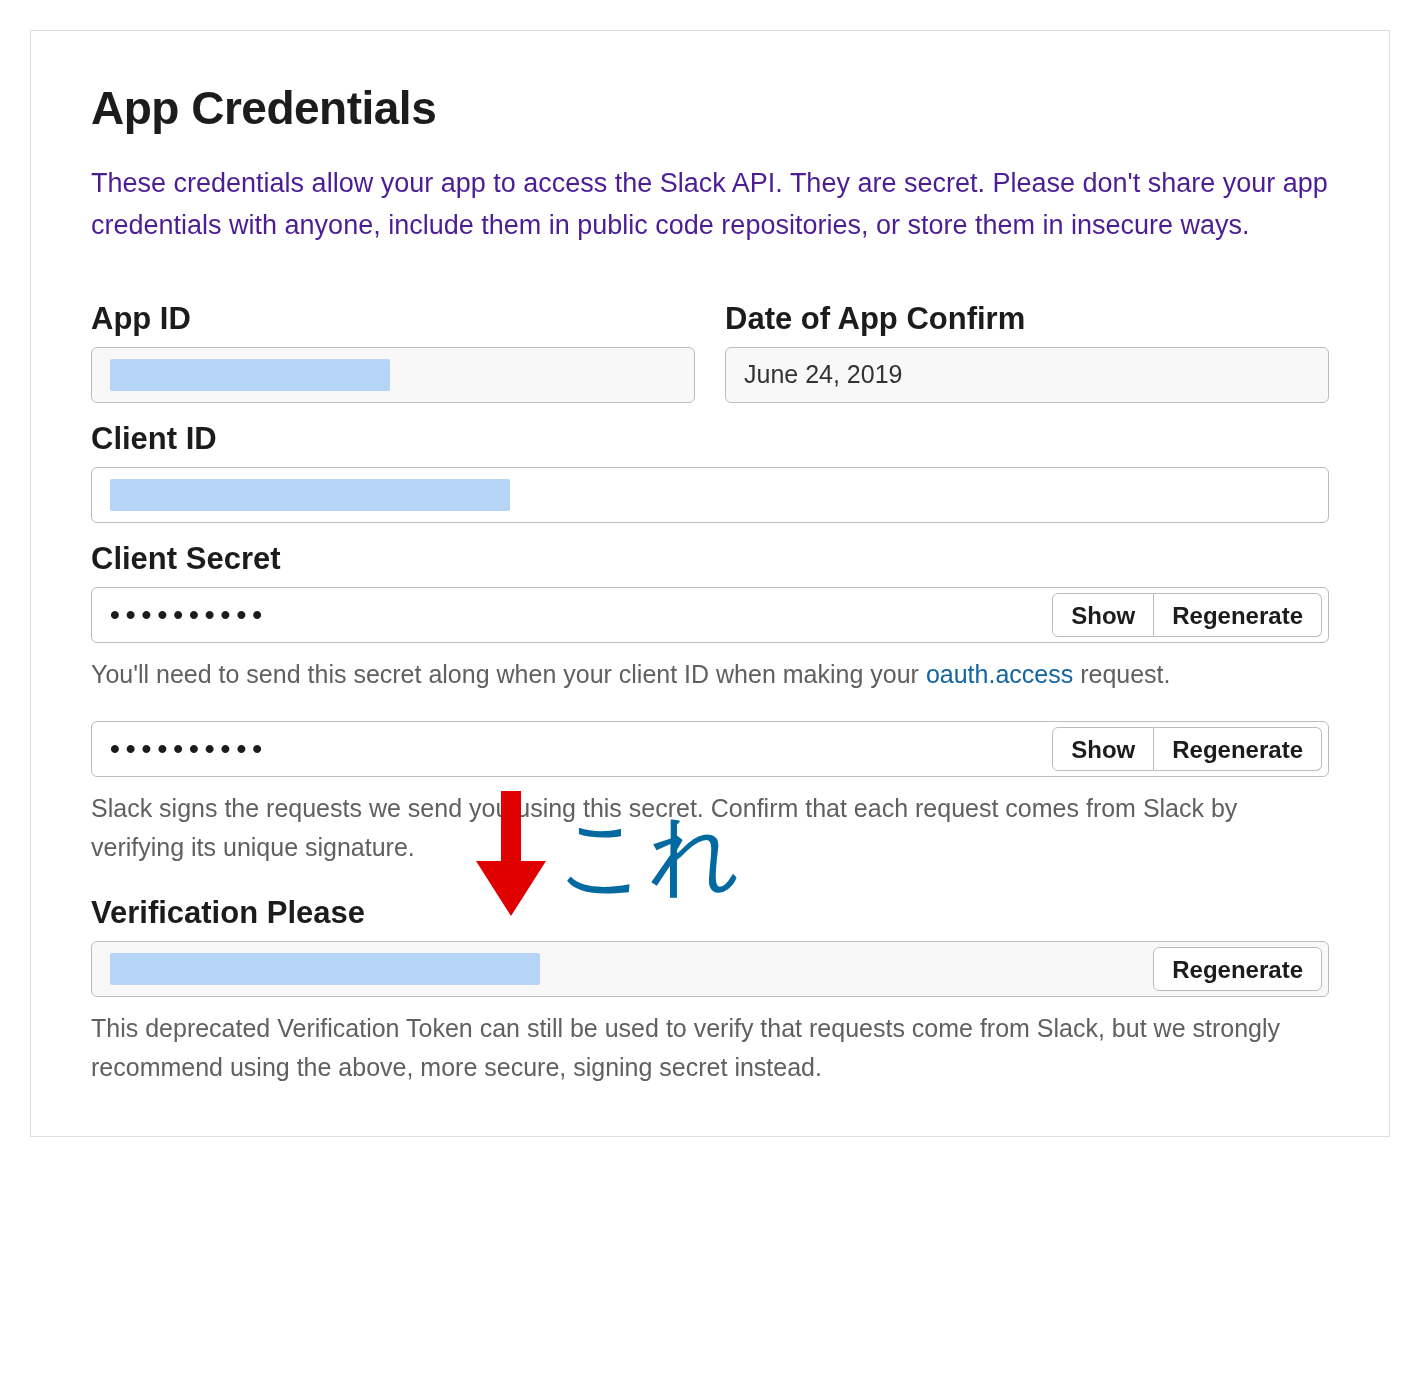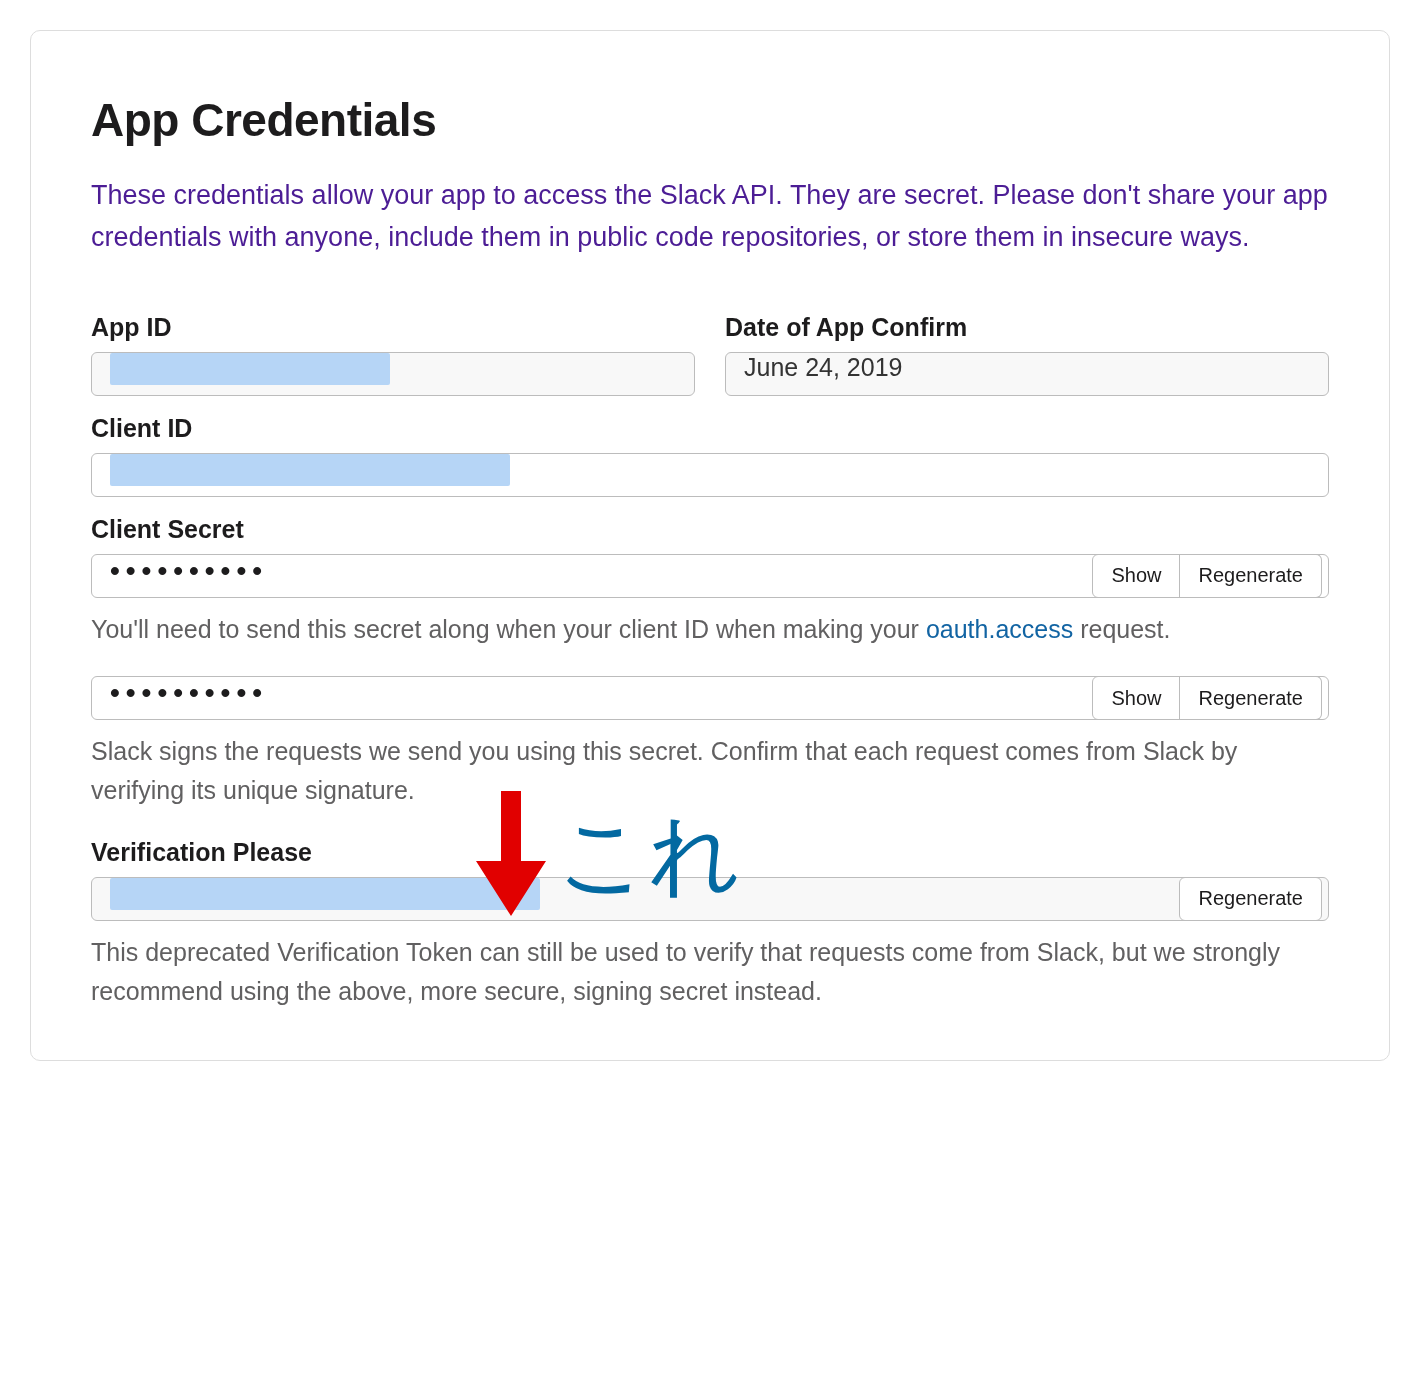--- a/index.html
+++ b/index.html
@@ -9,22 +9,22 @@
     font-family: -apple-system, BlinkMacSystemFont, "Segoe UI", "Helvetica Neue", Arial, sans-serif;
     background: #fff;
     color: #1d1c1d;
   }
   .wrap {
     width: 1420px;
     padding: 30px;
   }
   .card {
     border: 1px solid #ddd;
-    border-radius: 10px;
-    padding: 52px 60px 50px 60px;
+    border-radius: 0;
+    padding: 40px 60px 50px 60px;
     position: relative;
   }
   h1 {
     font-size: 46px;
     font-weight: 800;
     margin: 10px 0 28px 0;
     letter-spacing: -0.5px;
   }
   .intro {
     font-size: 27px;
@@ -36,32 +36,32 @@
     display: flex;
     gap: 30px;
     margin-bottom: 18px;
   }
   .col {
     flex: 1;
     min-width: 0;
   }
   .full { width: 100%; margin-bottom: 18px; }
   .label {
-    font-size: 25px;
+    font-size: 31px;
     font-weight: 700;
     margin: 14px 0 10px 0;
   }
   .field {
     position: relative;
     border: 1px solid #bcbcbc;
     border-radius: 6px;
     background: #f8f8f8;
-    height: 44px;
-    display: flex;
-    align-items: flex-start;
+    height: 56px;
+    display: flex;
+    align-items: center;
     padding: 0 18px;
     font-size: 25px;
     color: #333;
     overflow: hidden;
   }
   .field.white { background: #fff; }
   .redact {
     background: #b6d5f6;
     height: 32px;
     border-radius: 2px;
@@ -76,22 +76,22 @@
     position: absolute;
     right: 6px;
     top: 50%;
     transform: translateY(-50%);
     display: flex;
     gap: 0;
   }
   .btn {
     background: #fff;
     border: 1px solid #bcbcbc;
-    font-size: 20px;
-    font-weight: 400;
+    font-size: 24px;
+    font-weight: 700;
     padding: 8px 18px;
     cursor: pointer;
     color: #1d1c1d;
     height: 44px;
   }
   .btn:first-child { border-radius: 6px 0 0 6px; }
   .btn:last-child  { border-radius: 0 6px 6px 0; }
   .btn:only-child  { border-radius: 6px; }
   .btn + .btn { border-left: none; }
   .hint {

